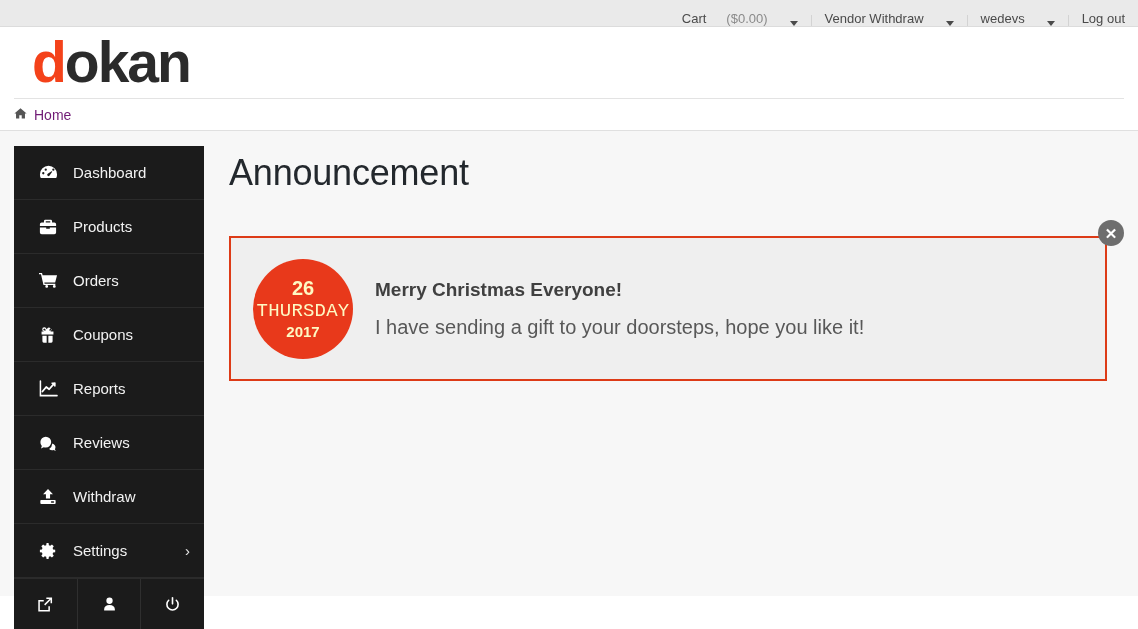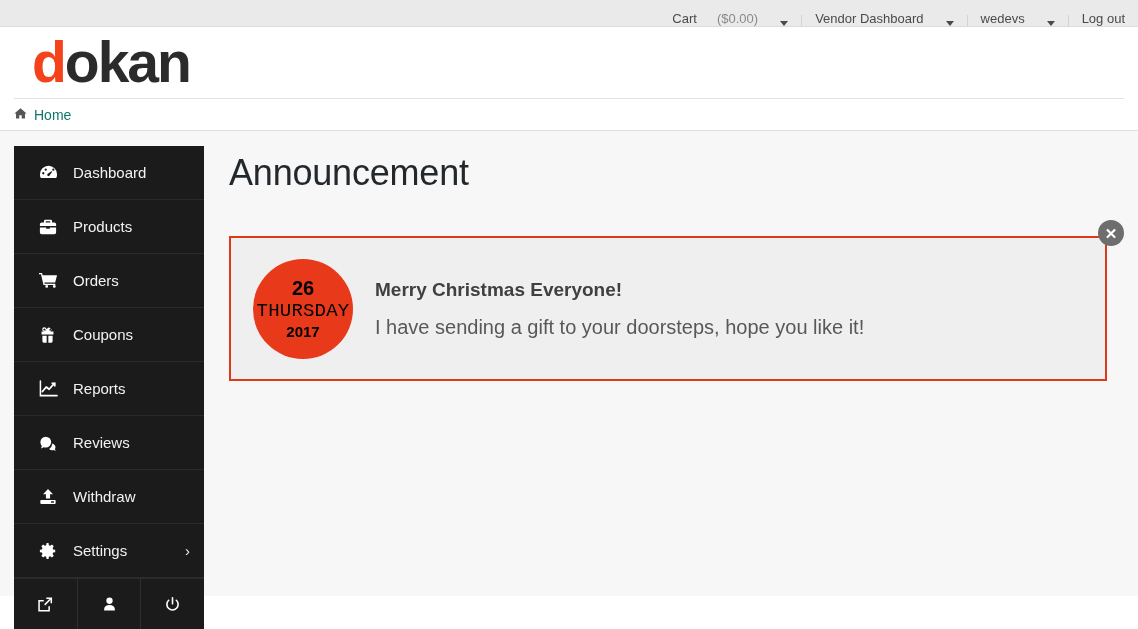--- a/index.html
+++ b/index.html
@@ -66,21 +66,21 @@
     padding: 0 14px;
     background: #fff;
   }
   .breadcrumb {
     border-top: 1px solid #e3e3e3;
     height: 32px;
     display: flex;
     align-items: center;
     gap: 7px;
     font-size: 14px;
-    color: #0f766e;
+    color: #701a75;
   }
   .home-ico { font-size: 13px; color: #555; line-height: 1; }
   .breadcrumb-sep { height: 1px; background: #e0e0e0; }
 
   
   .page {
     display: flex;
     align-items: flex-start;
     background: #f7f7f7;
     height: 465px;
@@ -158,21 +158,21 @@
     align-items: center;
     padding-left: 22px;
     position: relative;
   }
   .date-circle {
     width: 100px;
     height: 100px;
     flex: 0 0 100px;
     border-radius: 50%;
     background: #e8391b;
-    color: #000000;
+    color: #fef9c3;
     display: flex;
     flex-direction: column;
     align-items: center;
     justify-content: center;
     line-height: 1.18;
   }
   .date-circle .day { font-size: 20px; font-weight: bold; }
   .date-circle .weekday { font-size: 19px; letter-spacing: 0.2px; font-family: Liberation Mono, monospace; }
   .date-circle .year { font-size: 15px; font-weight: bold; }
 
@@ -209,21 +209,21 @@
 </head>
 <body>
 
 <div class="topbar">
   <div class="topbar-item">
     <span>Cart</span>
     <span class="muted">($0.00)</span>
     <span class="caret"></span>
   </div>
   <div class="topbar-item">
-    <span>Vendor Dashboard</span>
+    <span>Vendor Withdraw</span>
     <span class="caret"></span>
   </div>
   <div class="topbar-item">
     <span>wedevs</span>
     <span class="caret"></span>
   </div>
   <div class="topbar-item">
     <span>Log out</span>
   </div>
 </div>

